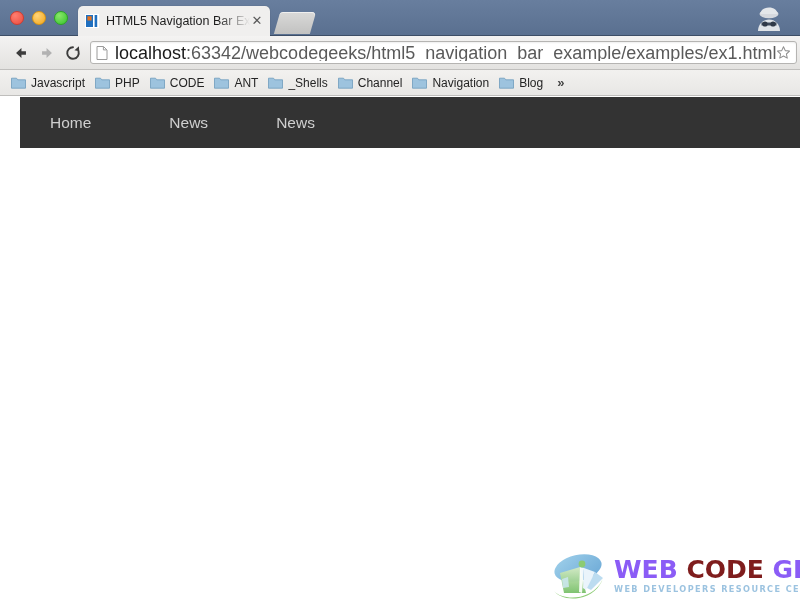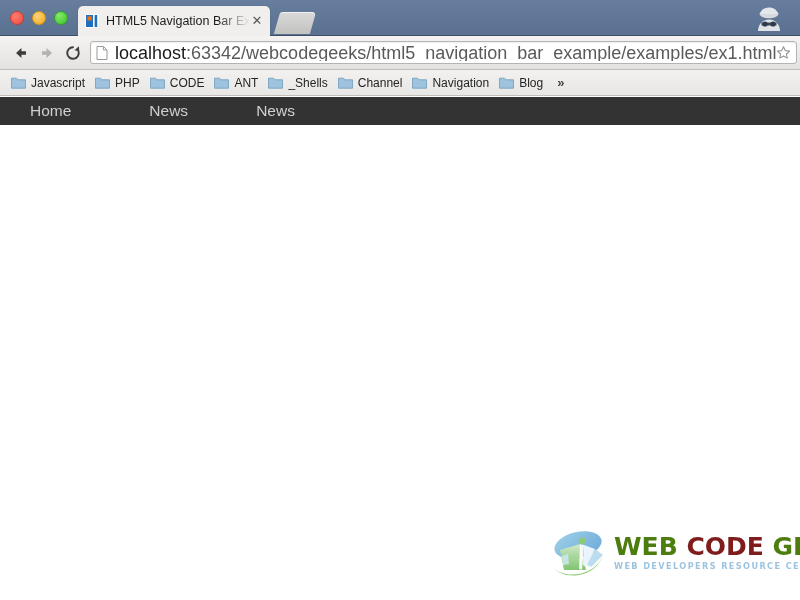--- a/index.html
+++ b/index.html
@@ -209,24 +209,25 @@
   .viewport {
     position: absolute;
     top: 97px;
     left: 0;
     width: 800px;
     height: 503px;
     background: #ffffff;
     overflow: hidden;
   }
   .site-nav {
-    height: 28px;
+    height: 51px;
     background: #333333;
     display: flex;
     align-items: center;
+    margin-left: 20px;
   }
   .site-nav a {
     color: #cfcfcf;
     font-size: 15.5px;
     text-decoration: none;
     display: block;
     cursor: pointer;
   }
   .nav-home { margin-left: 30px; }
   .nav-blog { margin-left: 78px; }
@@ -253,21 +254,21 @@
   .wcg-title {
     font-family: "DejaVu Sans", sans-serif;
     font-weight: bold;
     font-size: 25px;
     letter-spacing: 0px;
     line-height: 26px;
     transform: scaleX(.92);
     transform-origin: left center;
     white-space: nowrap;
   }
-  .wcg-title .w1, .wcg-title .w3 { color: #4d7c0f; margin-top: 7px; }
+  .wcg-title .w1, .wcg-title .w3 { color: #8b5cf6; margin-top: 7px; }
   .wcg-title .w2 { color: #7f1d1d; }
   .wcg-tagline {
     font-family: "DejaVu Sans", sans-serif;
     font-size: 8.5px;
     font-weight: bold;
     color: #9cc3e0;
     letter-spacing: 1.45px;
     line-height: 12px;
     white-space: nowrap;
     transform: scaleX(.96);

